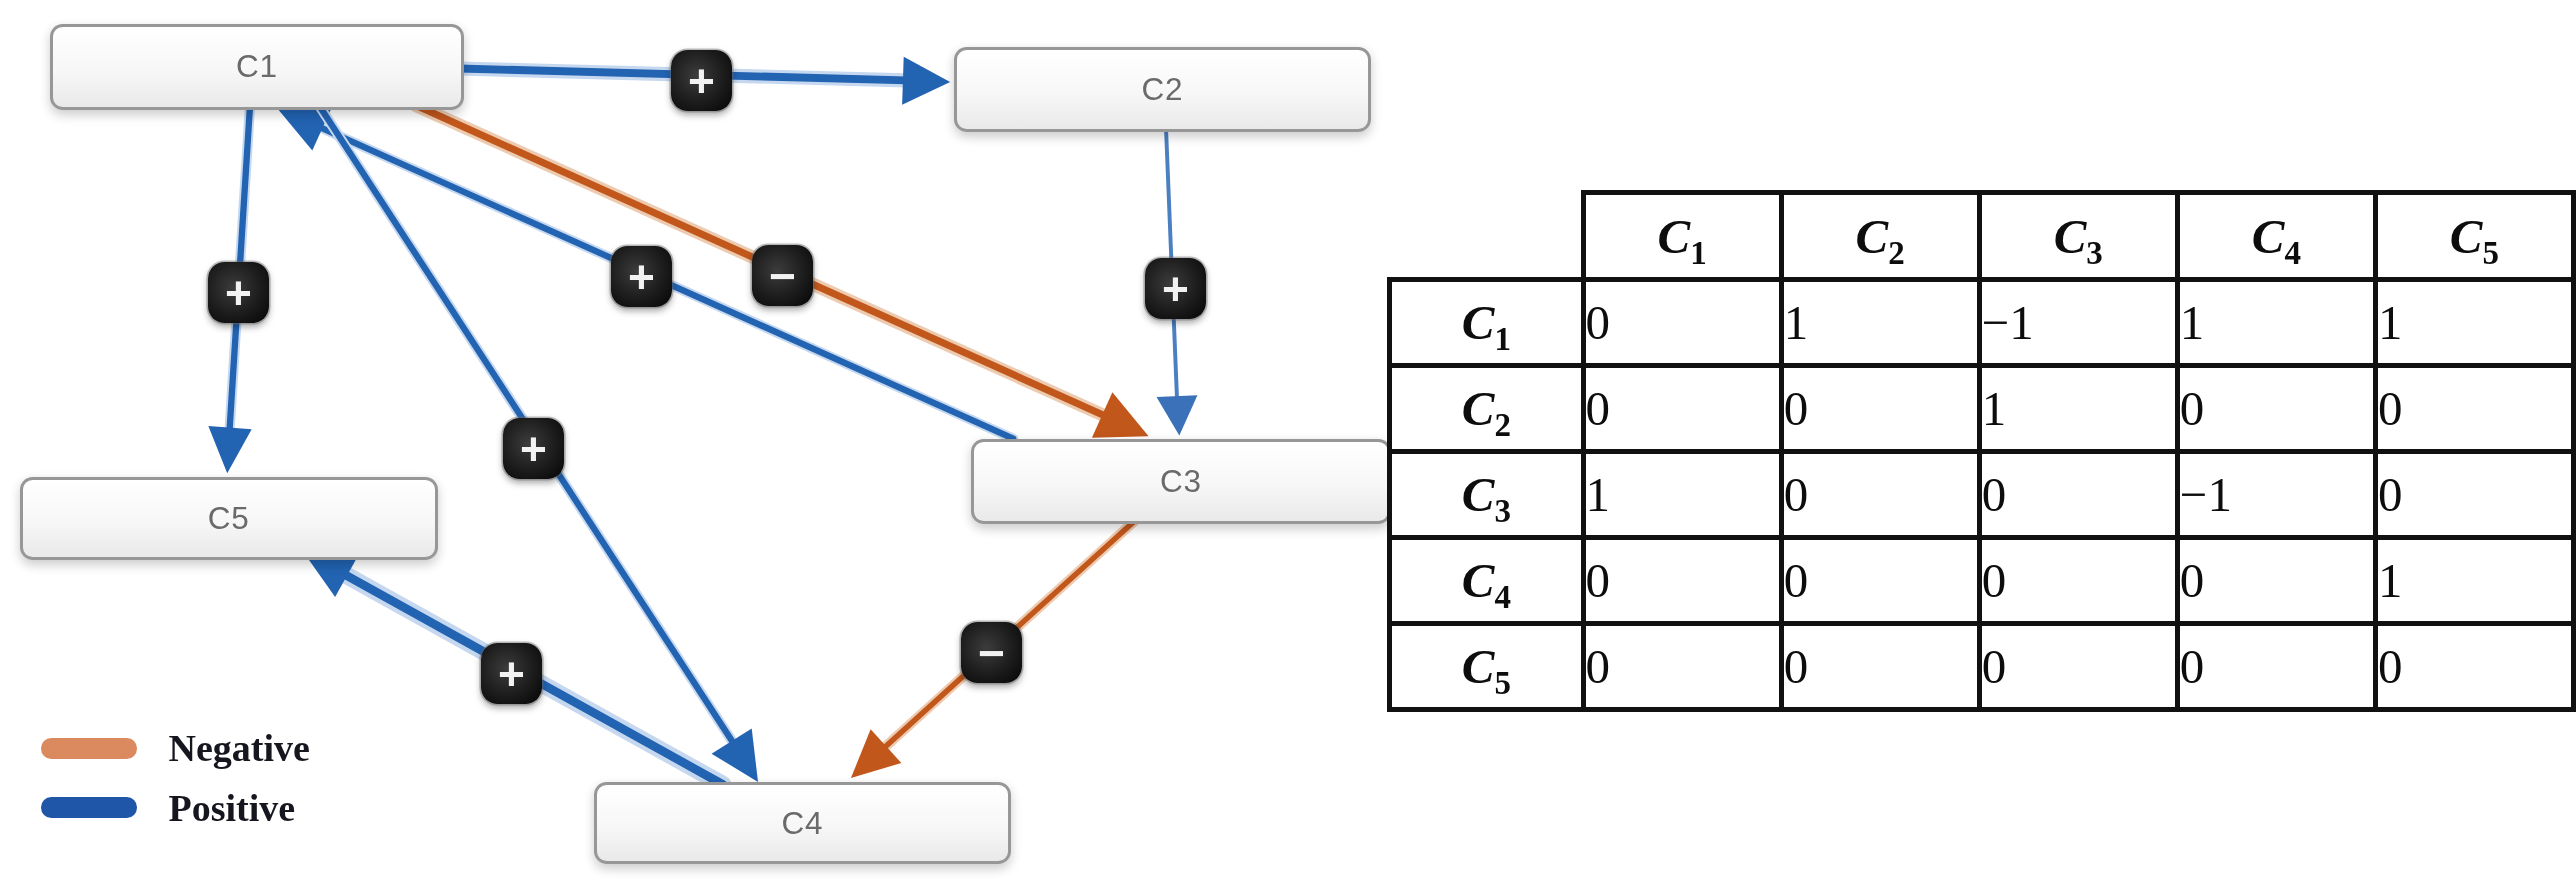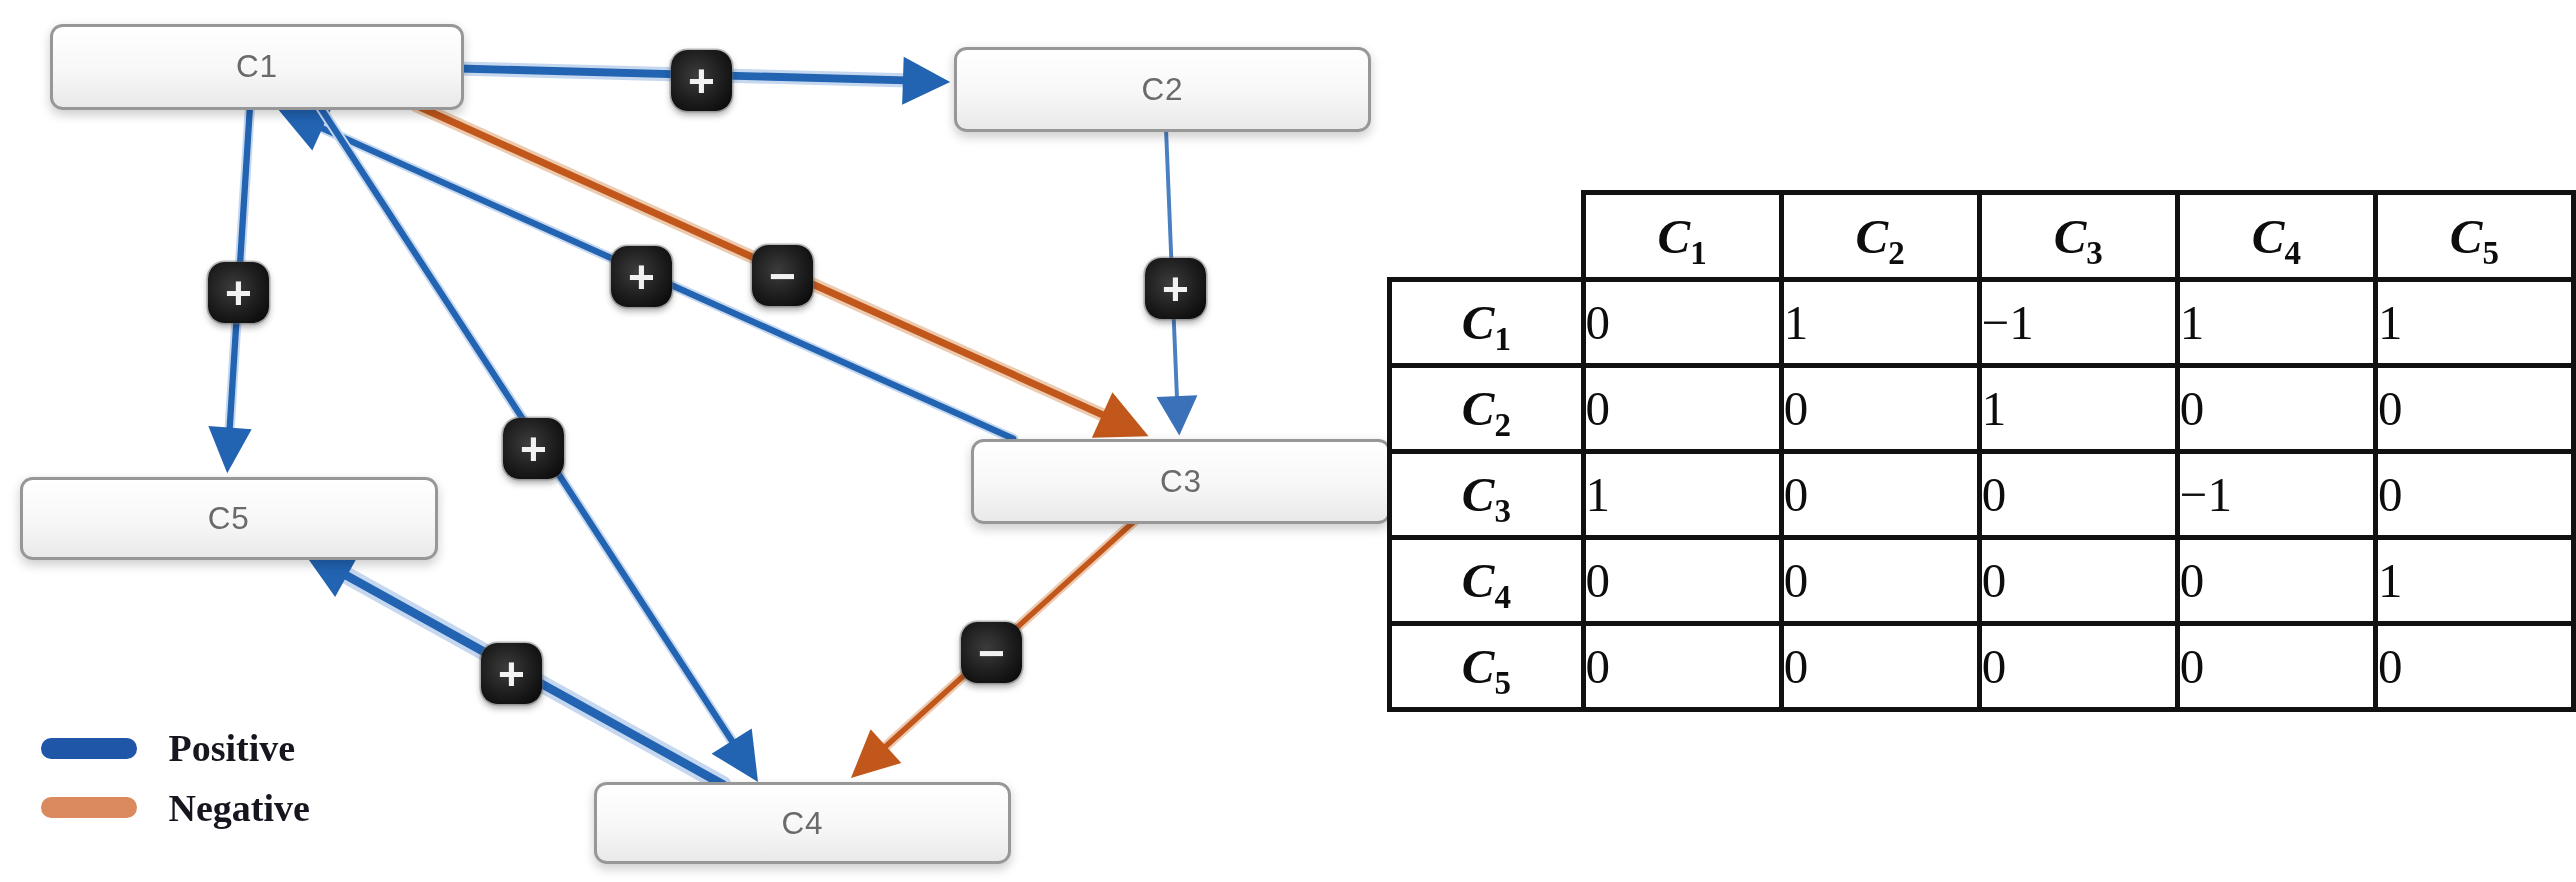--- a/index.html
+++ b/index.html
@@ -132,26 +132,26 @@
   <div class="elabel" style="left:1145px;top:258px;">+</div>
   <div class="elabel" style="left:752px;top:245px;">−</div>
   <div class="elabel" style="left:611px;top:246px;">+</div>
   <div class="elabel" style="left:208px;top:262px;">+</div>
   <div class="elabel" style="left:503px;top:418px;">+</div>
   <div class="elabel" style="left:481px;top:643px;">+</div>
   <div class="elabel" style="left:961px;top:622px;">−</div>
 
   <div class="legend">
     <div class="legend-row">
+      <div class="legend-bar bar-negative"></div>
+      <span class="legend-text">Negative</span>
+    </div>
+    <div class="legend-row">
       <div class="legend-bar bar-positive"></div>
       <span class="legend-text">Positive</span>
-    </div>
-    <div class="legend-row">
-      <div class="legend-bar bar-negative"></div>
-      <span class="legend-text">Negative</span>
     </div>
   </div>
 
   <table class="matrix">
     <tbody>
         <tr class="hdr">
       <td class="corner colw-label"></td>
       <th class="mhead colw-data"><span class="mi">C</span><sub>1</sub></th>
       <th class="mhead colw-data"><span class="mi">C</span><sub>2</sub></th>
       <th class="mhead colw-data"><span class="mi">C</span><sub>3</sub></th>

